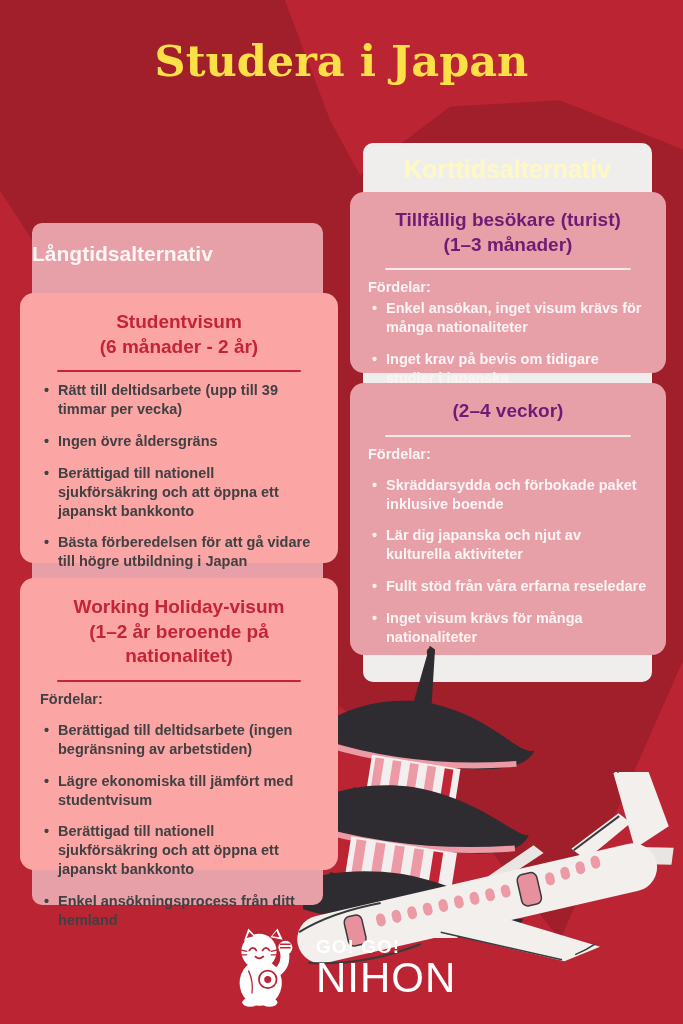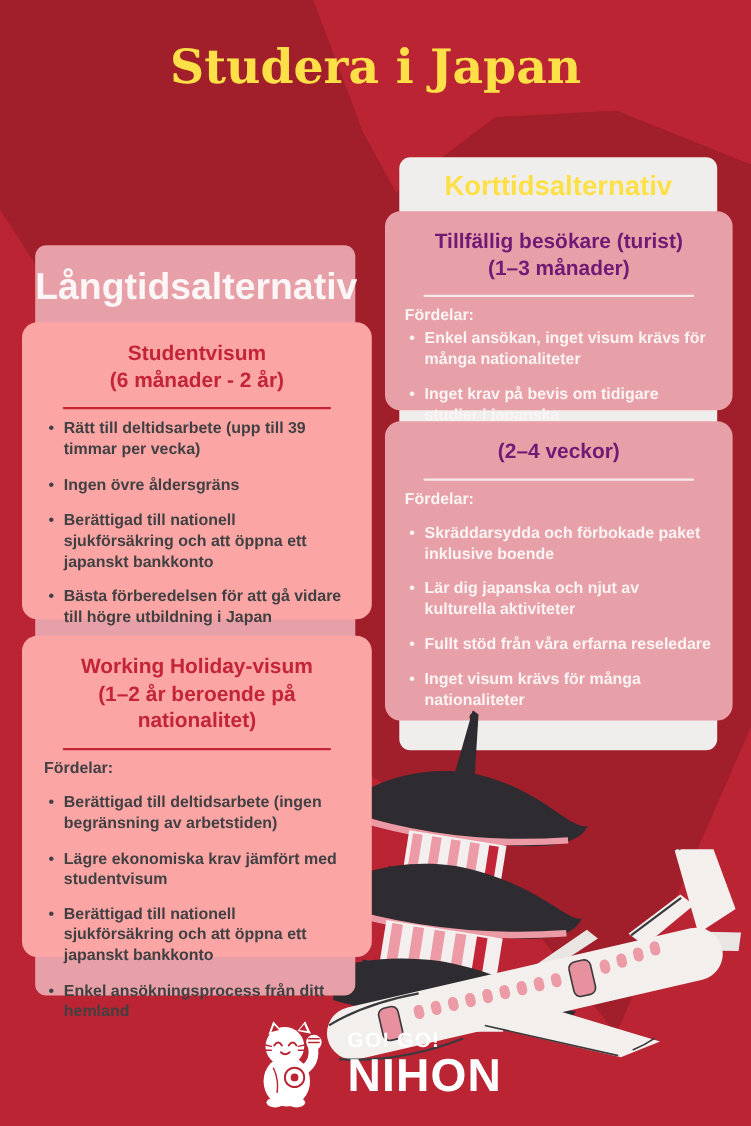--- a/index.html
+++ b/index.html
@@ -13,29 +13,29 @@
     clip-path:polygon(0% 0%,41.7% 0%,48.3% 11.7%,52.7% 17.1%,65.9% 10.4%,82% 9.8%,100% 14.6%,100% 64.5%,82% 91.8%,61.5% 74.2%,48.3% 68.4%,0% 18.6%);
   }
   .main-title{
     position:absolute;top:36px;left:0;width:100%;text-align:center;
     font-family:"DejaVu Serif","Liberation Serif",serif;font-weight:bold;
     font-size:43px;color:#fde047;letter-spacing:0;
   }
   
   .rt-panel{position:absolute;left:363px;top:143px;width:289px;height:539px;background:#F0EEEC;border-radius:10px;}
   .rt-header{position:absolute;left:363px;top:155px;width:289px;text-align:center;
-    font-size:25px;font-weight:bold;color:#fde047;}
+    font-size:25px;font-weight:bold;color:#fef9c3;}
   .pink-card{position:absolute;left:350px;width:316px;background:#E8A0A8;border-radius:14px;
     color:#FBF4F4;box-sizing:border-box;padding:16px 18px;}
   .pink-card-1{top:192px;height:181px;}
   .pink-card-2{top:383px;height:272px;}
   
   .lt-panel{position:absolute;left:32px;top:223px;width:291px;height:682px;background:#E8A0A8;border-radius:10px;}
-  .lt-header{position:absolute;left:32px;top:242px;width:291px;text-align:right;
-    font-size:34px;font-weight:bold;color:#FDF6F6;}
+  .lt-header{position:absolute;left:32px;top:242px;width:291px;text-align:left;
+    font-size:21px;font-weight:bold;color:#FDF6F6;}
   .white-card{position:absolute;left:20px;width:318px;background:#fca5a5;border-radius:14px;
     color:#414042;box-sizing:border-box;padding:17px 20px;}
   .white-card-1{top:293px;height:270px;}
   .white-card-2{top:578px;height:292px;}
   .card-title{font-size:19px;font-weight:bold;text-align:center;line-height:1.3;}
   .white-card .card-title{color:#C32436;}
   .pink-card .card-title{color:#701a75;}
   .divider{height:2px;width:88%;margin:11px auto 9px;border-radius:2px;}
   .white-card .divider{background:#C32436;}
   .pink-card .divider{background:#F6E9EA;}
@@ -44,21 +44,21 @@
   ul.benefits li{position:relative;padding-left:18px;margin-bottom:13px;}
   ul.benefits li::before{content:"\2022";position:absolute;left:4px;top:0;}
   ul.benefits.gap li:first-child{margin-top:14px;}
   
   .pagoda{position:absolute;left:303px;top:646px;width:252px;height:292px;}
   .plane{position:absolute;left:283px;top:772px;width:400px;height:210px;}
   .logo{position:absolute;left:222px;top:928px;height:80px;display:flex;align-items:flex-start;}
   .logo-cat{width:88px;height:80px;flex:0 0 auto;margin-right:6px;}
   .logo-text{color:#FFFFFF;margin-top:8px;}
   .logo-top{font-size:19px;font-weight:bold;letter-spacing:1px;}
-  .logo-name{font-size:42px;font-weight:bold;letter-spacing:1px;line-height:0.95;}
+  .logo-name{font-size:42px;font-weight:normal;letter-spacing:1px;line-height:0.95;}
 </style>
 </head>
 <body>
 
 <div class="poster">
   <div class="dark-swath"></div>
 
   <div class="main-title">Studera i Japan</div>
 
   <div class="rt-panel"></div>
@@ -146,21 +146,21 @@
 
   <div class="white-card white-card-2">
     <div class="card-title">
       <div>Working Holiday-visum</div>
       <div>(1–2 år beroende på nationalitet)</div>
     </div>
     <div class="divider"></div>
     <div class="benefits-label">Fördelar:</div>
     <ul class="benefits gap">
       <li>Berättigad till deltidsarbete (ingen begränsning av arbetstiden)</li>
-      <li>Lägre ekonomiska krav jämfört med studentvisum</li>
+      <li>Lägre ekonomiska till jämfört med studentvisum</li>
       <li>Berättigad till nationell sjukförsäkring och att öppna ett japanskt bankkonto</li>
       <li>Enkel ansökningsprocess från ditt hemland</li>
     </ul>
   </div>
 
   <svg class="plane" viewBox="0 0 400 210">
     <g transform="rotate(-13 200 130)">
 
       <polygon points="206,108 262,86 270,96 216,116" fill="#E9E5E3"></polygon>
 

